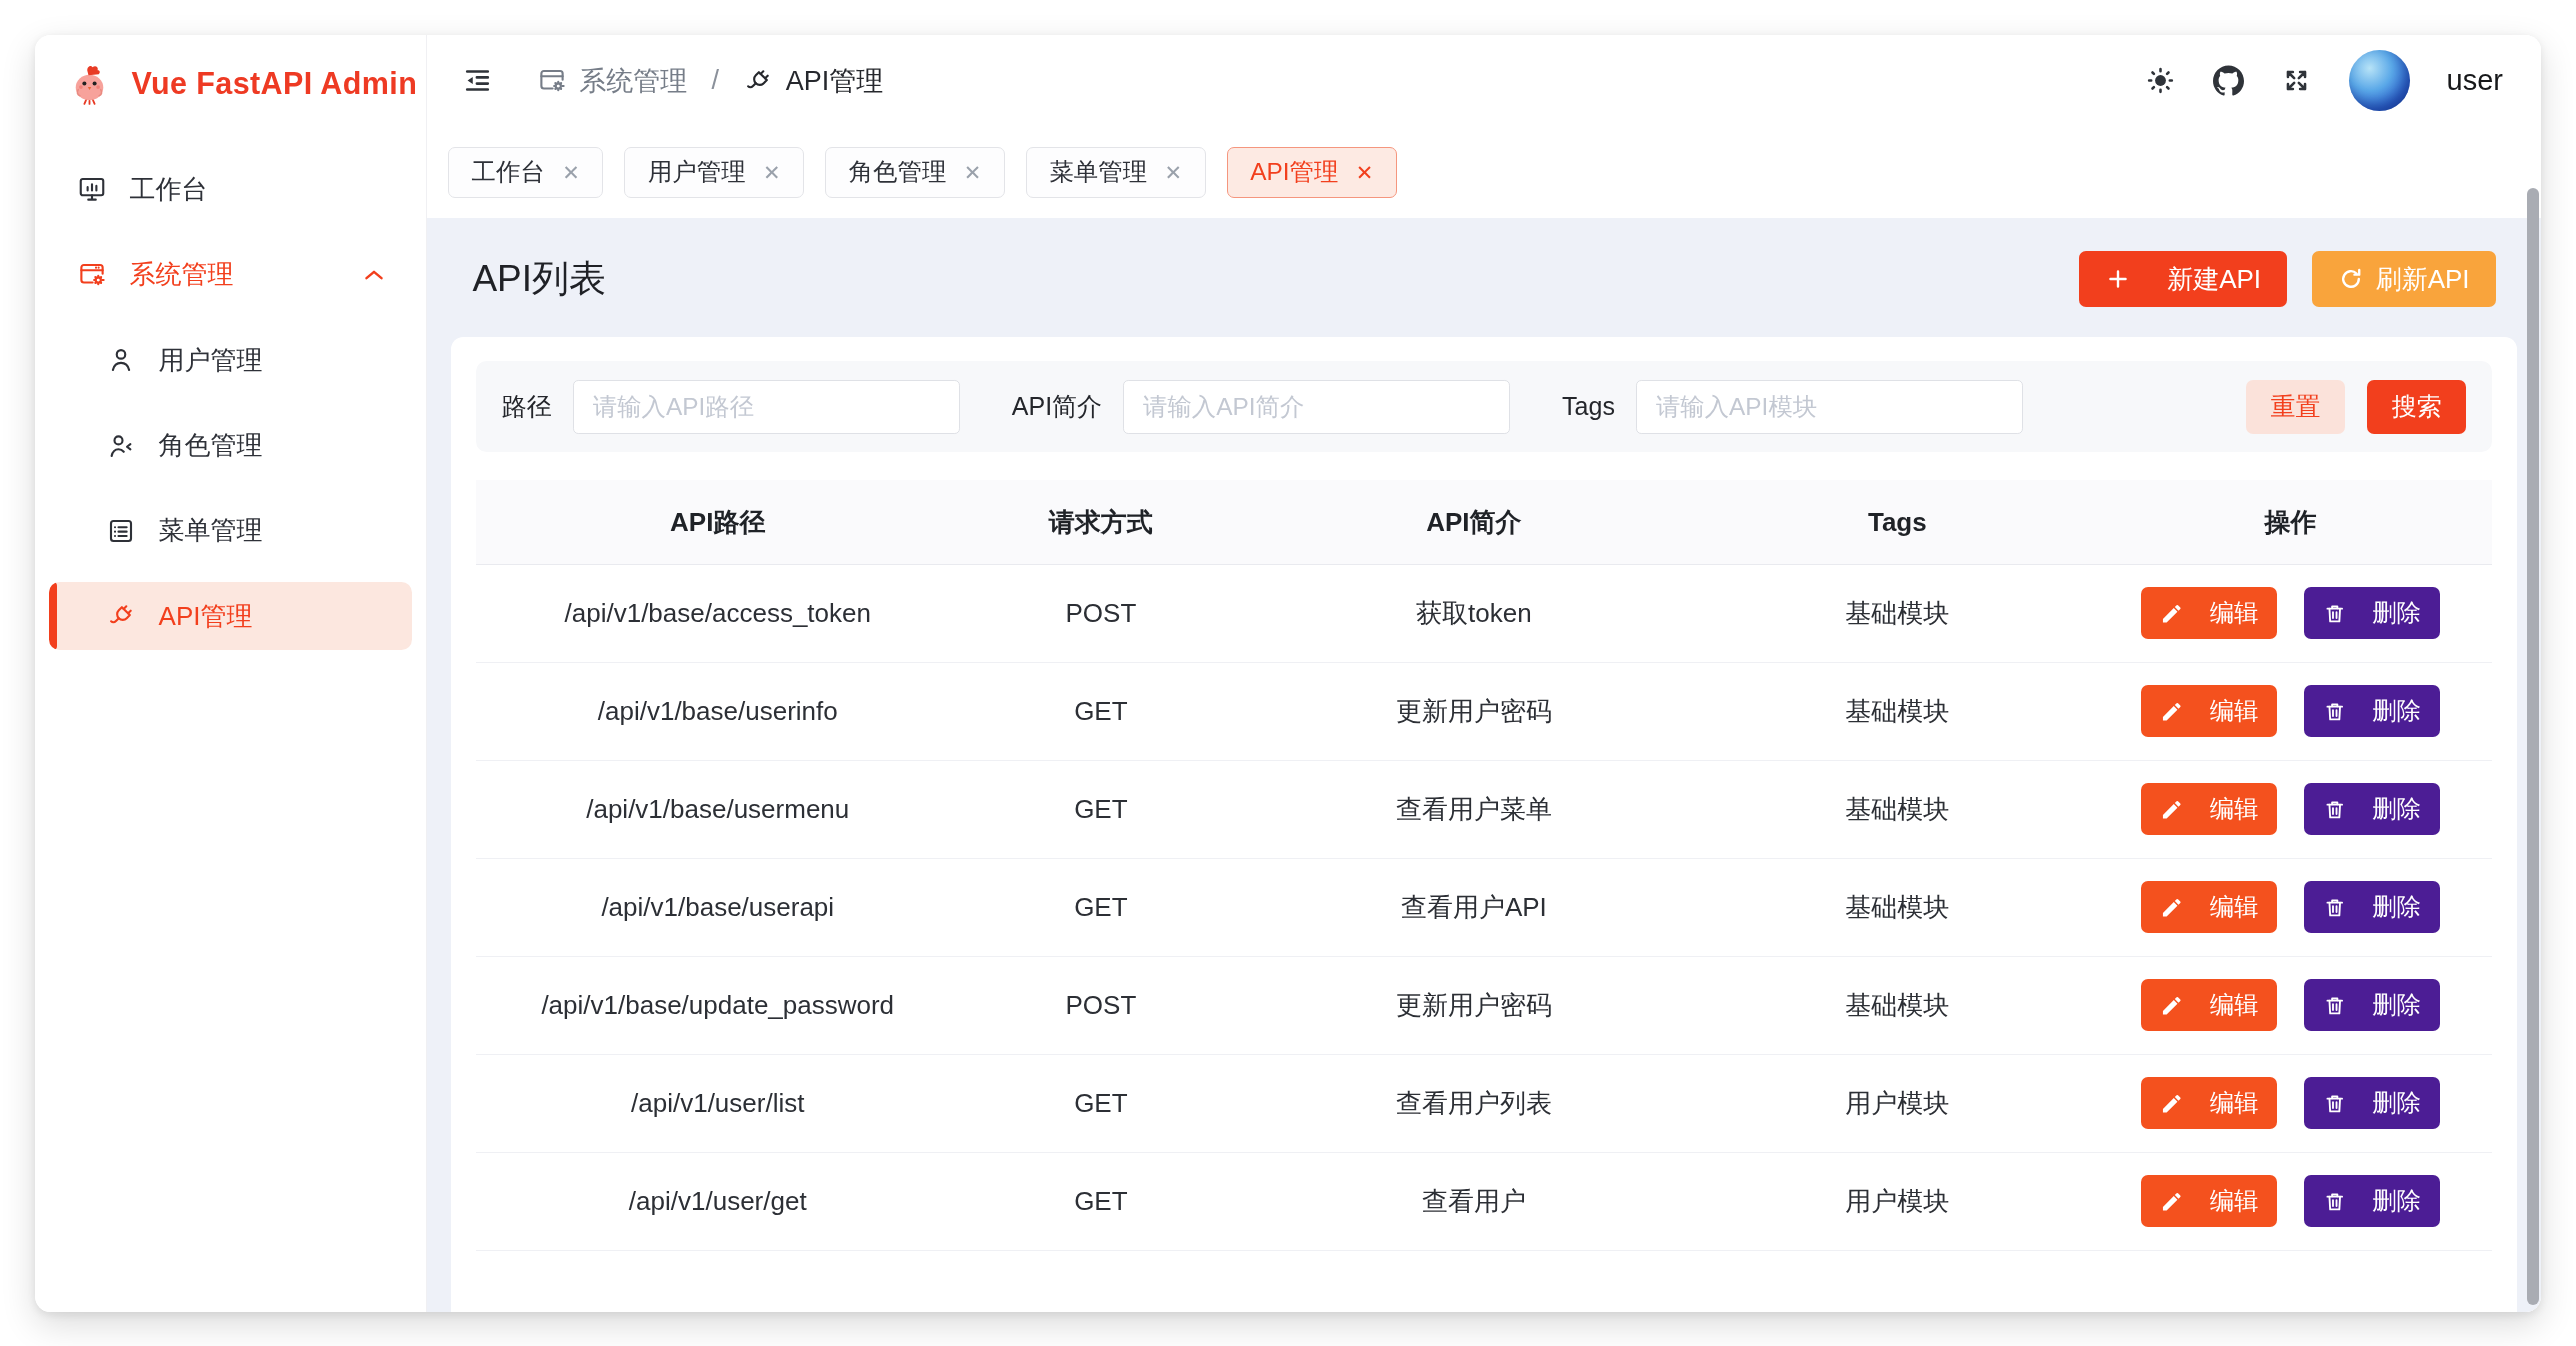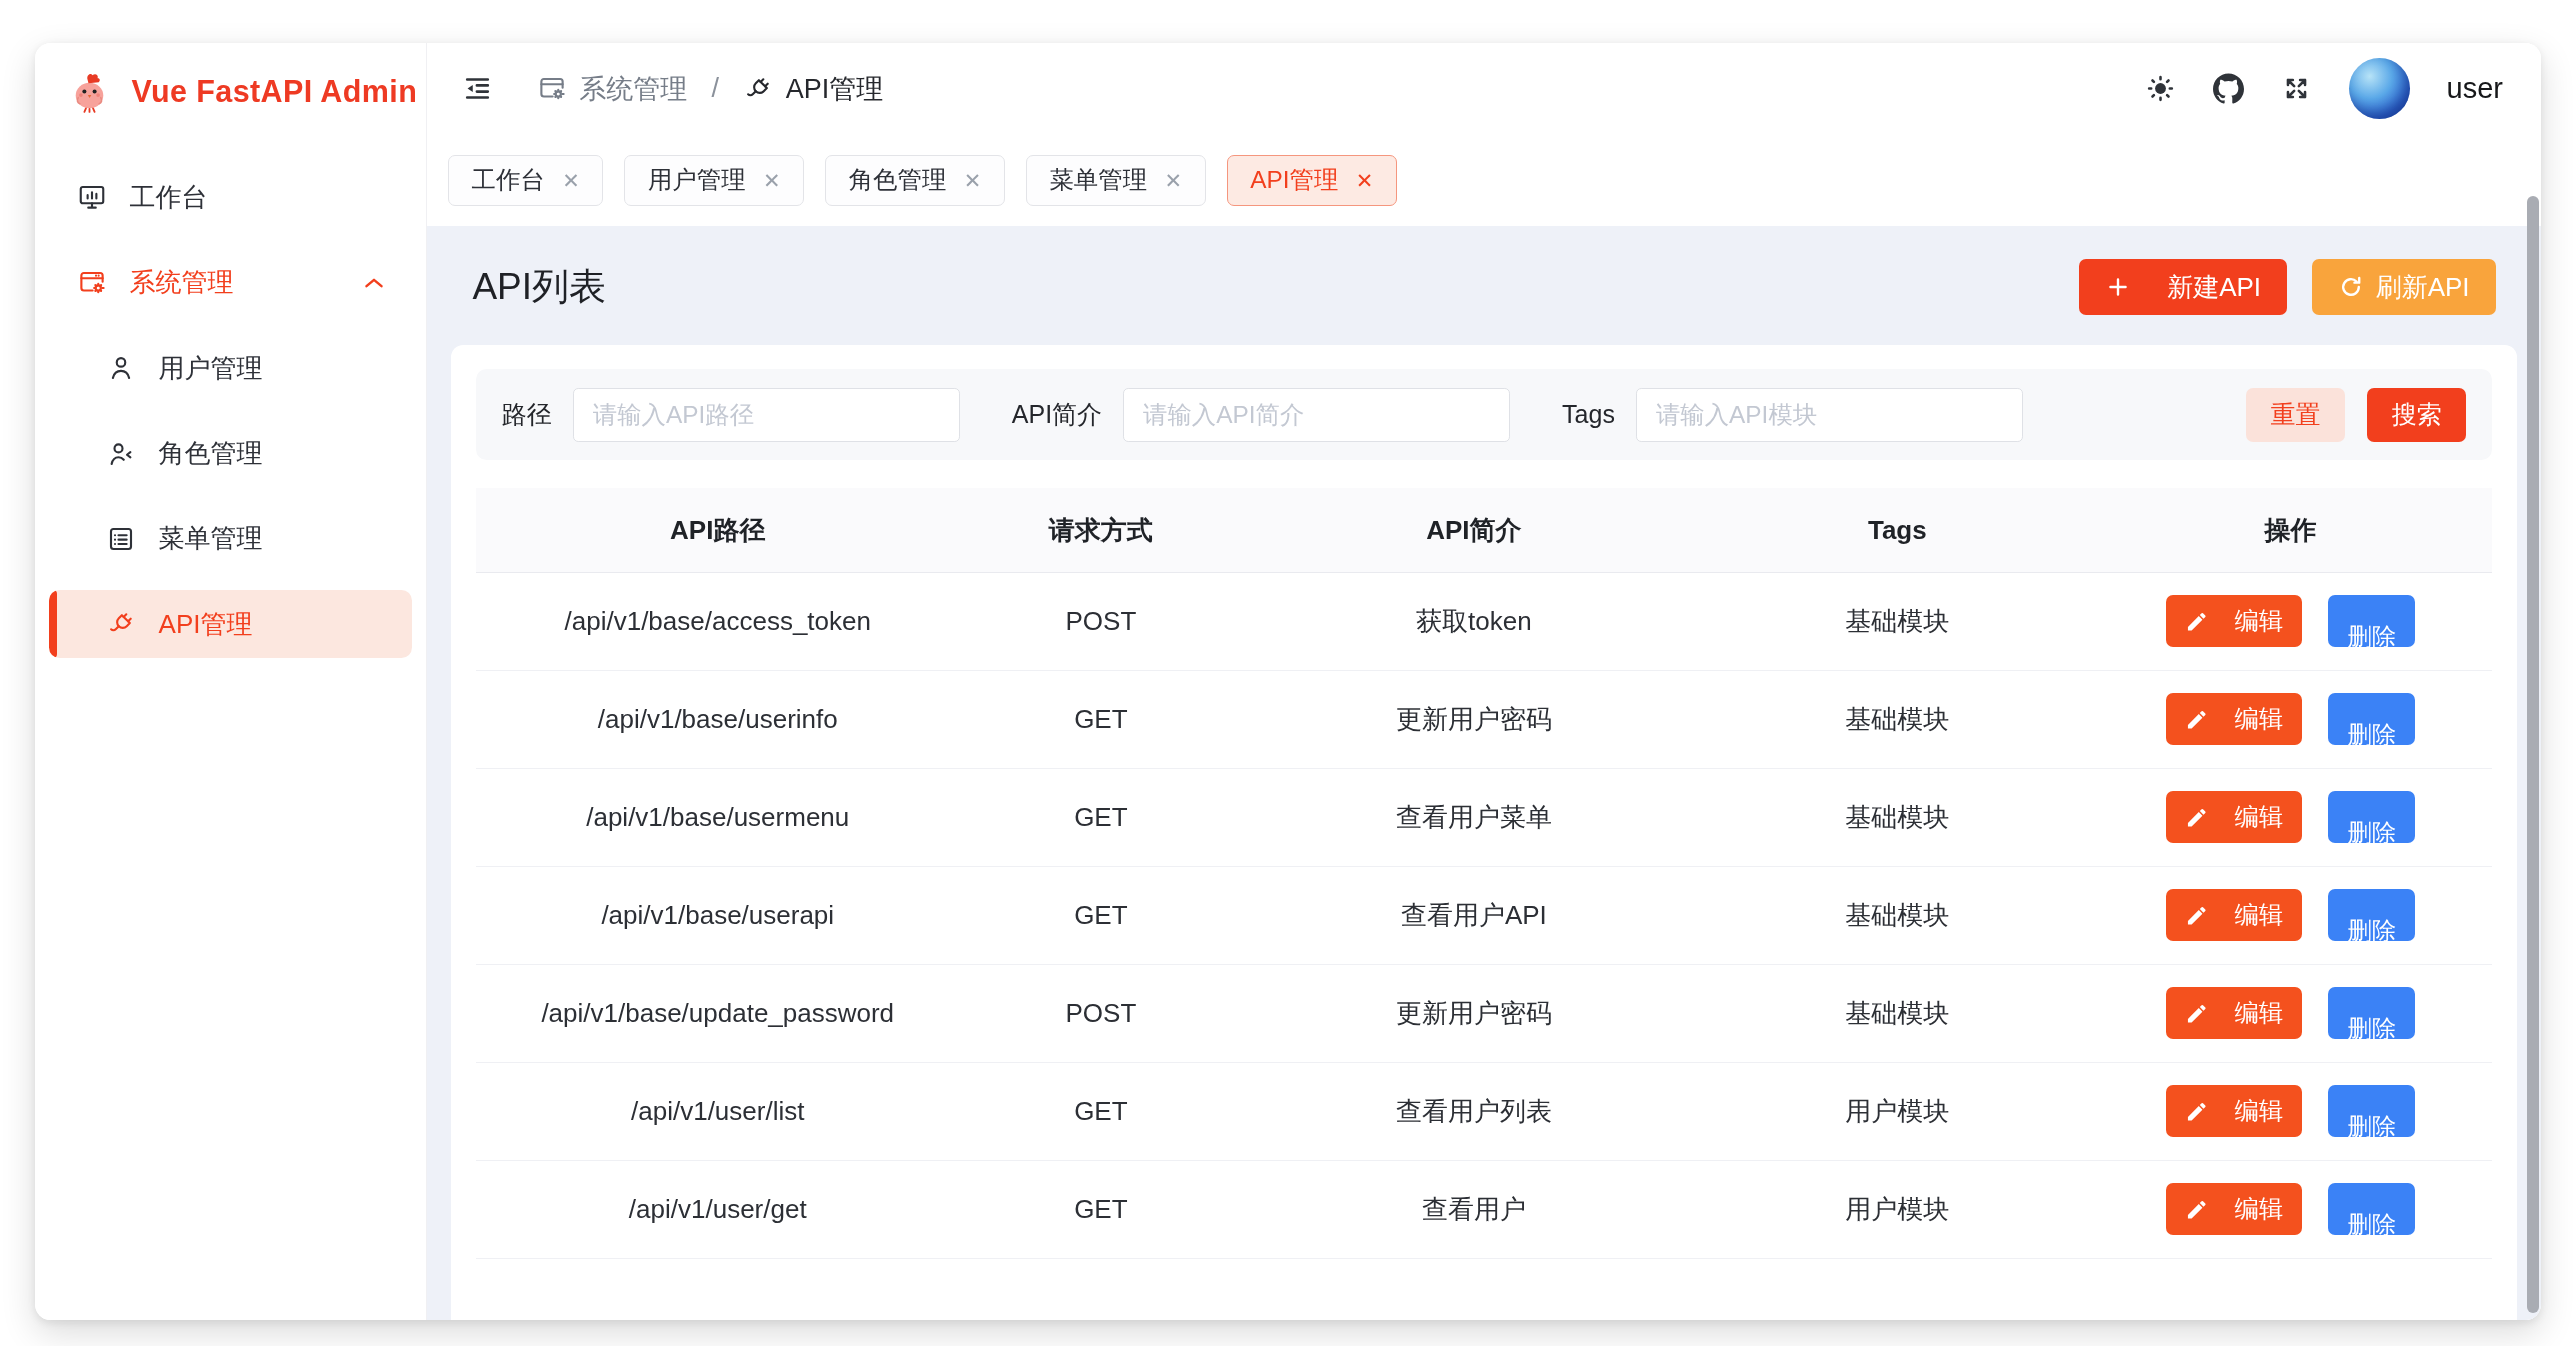--- a/index.html
+++ b/index.html
@@ -1,18 +1,18 @@
 <!DOCTYPE html>
 <html style="font-size:14px"><head>
 <meta charset="utf-8">
 <style>
   * { margin:0; padding:0; box-sizing:border-box; }
   html,body { width:2576px; height:1346px; background:#fff; font-family:"Liberation Sans","DejaVu Sans",sans-serif; overflow:hidden; }
 
-  .window { position:absolute; left:35px; top:43px; width:2506px; height:1277px; background:#fff;
+  .window { position:absolute; left:35px; top:35px; width:2506px; height:1277px; background:#fff;
             border-radius:15.7px; box-shadow:0 12.2px 35px rgba(0,0,0,.14), 0 2.6px 8.7px rgba(0,0,0,.08);
             display:flex; overflow:hidden; }
 
   
   .sidebar { flex:0 0 392px; width:392px; background:#fff; border-right:0.9px solid #F0F0F3; }
   .logo-row { display:flex; align-items:center; gap:17.4px; padding:24.4px 8.7px 21px 30px; }
   .logo-row svg { width:49px; height:49px; flex:0 0 49px; }
   .logo-text { color:#EE3A23; font-size:30.5px; font-weight:bold; letter-spacing:0.4px; }
   .menu { padding:26px 14px 0 14px; }
   .menu-item { position:relative; display:flex; align-items:center; gap:22.6px; height:68px;
@@ -75,21 +75,21 @@
 
   table { width:100%; border-collapse:collapse; table-layout:fixed; margin-top:28px; }
   thead th { background:#FAFAFC; height:84px; font-size:26px; font-weight:600; color:#1F2227;
              border-bottom:0.9px solid #E9EAEF; text-align:center; }
   tbody td { background:#fff; height:98px; font-size:26px; color:#2C2F35;
              border-bottom:0.9px solid #EFF0F4; text-align:center; }
   .action-btn { display:inline-flex; align-items:center; gap:26px; height:52px; padding:0 19px;
                 border:none; border-radius:7px; color:#fff; font-size:24.4px; cursor:pointer; vertical-align:middle; }
   .action-btn svg { width:23.5px; height:23.5px; }
   .action-btn.edit { background:#F4511E; }
-  .action-btn.del  { background:#3b82f6; margin-left:19px;flex-direction:column; }
+  .action-btn.del  { background:#4c1d95; margin-left:19px; }
 
   .scroll-thumb { position:absolute; right:1.7px; top:153px; bottom:7px; width:12.2px;
                   border-radius:6.1px; background:#A9ACB3; }
 </style>
 </head>
 <body>
 
 <div class="window">
 
   <aside class="sidebar">

